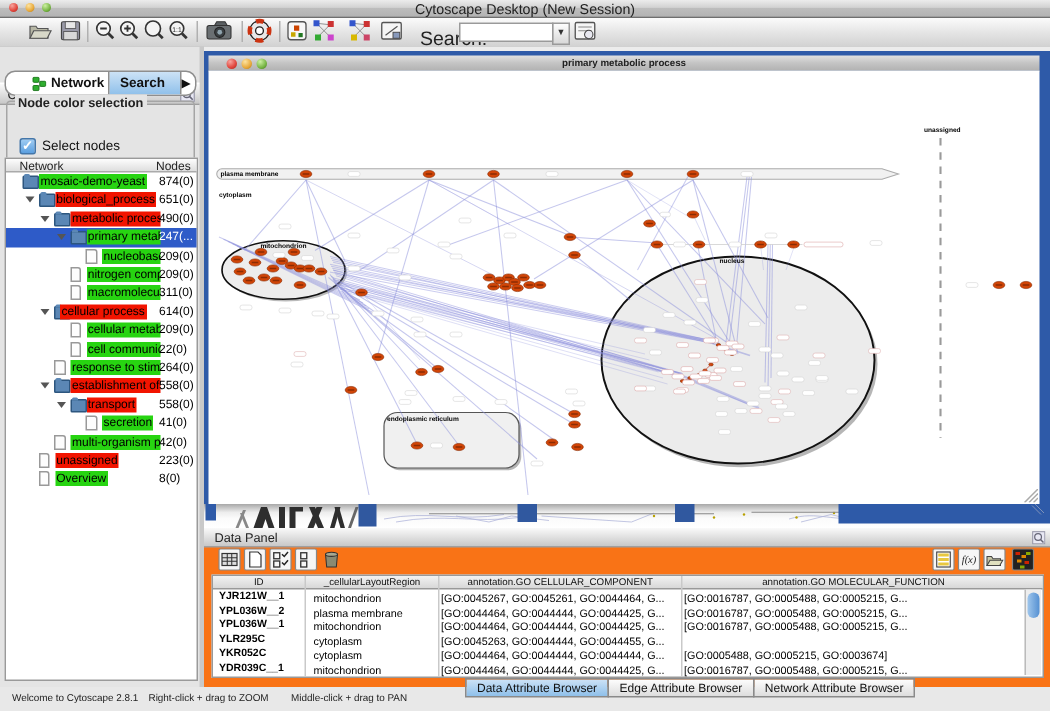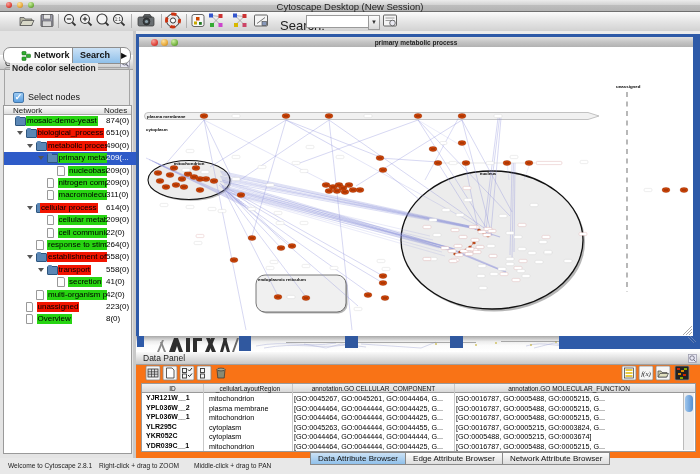--- a/index.html
+++ b/index.html
@@ -40,21 +40,21 @@
 #combobtn:after{content:"";position:absolute;left:2.5px;top:0.5px;border-left:2.5px solid transparent;border-right:2.5px solid transparent;border-bottom:2.5px solid #fff;}
 #combobtn:before{content:"";position:absolute;left:2.5px;bottom:0.5px;border-left:2.5px solid transparent;border-right:2.5px solid transparent;border-top:2.5px solid #fff;}
 #checkbox{left:13px;top:61px;width:9px;height:9px;background:linear-gradient(#9fccf3,#5b9fe0);border:1px solid #4477aa;border-radius:2px;color:#fff;font-size:9px;line-height:9px;font-weight:bold;text-align:center;}
 #checklbl{left:28px;top:61px;font-size:9px;color:#111;}
 
 #treebox{left:3px;top:74px;width:127px;height:347px;background:#fff;border:1px solid #9a9a9a;}
 #treehead{position:absolute;left:0;top:0;width:127px;height:8px;
  background:linear-gradient(#fdfdfd,#dedede);border-bottom:1px solid #aaa;font-size:8px;color:#222;}
 #treehead .h1{position:absolute;left:9px;top:0;}
 #treehead .h2{position:absolute;left:100px;top:0;}
-.trow{position:absolute;left:0;width:127px;height:12.4px;font-size:8px;color:#000;white-space:nowrap;padding-left:24px;}
+.trow{position:absolute;left:0;width:127px;height:12.4px;font-size:8px;color:#000;white-space:nowrap;}
 .trow .tri{position:absolute;top:4px;width:0;height:0;border-left:3.5px solid transparent;border-right:3.5px solid transparent;border-top:4.5px solid #555;}
 .trow .fold{position:absolute;top:2px;width:9px;height:7px;background:#5b87b5;border:1px solid #2d567f;border-radius:1px;}
 .trow .fold:before{content:"";position:absolute;left:0px;top:-2px;width:4px;height:2px;background:#5b87b5;border-radius:1px 1px 0 0;}
 .trow .file{position:absolute;top:1px;width:5.5px;height:8px;background:#fdfdfd;border:1px solid #999;border-radius:0 2px 0 0;}
 .trow .lab{position:absolute;top:1px;padding:0 1px;line-height:10px;overflow:hidden;white-space:nowrap;}
 .trow .val{position:absolute;left:102px;top:1px;line-height:10px;}
 .gbg{background:#27d411;}
 .rbg{background:#f21400;}
 
 #desktop{left:136px;top:31px;width:564px;height:427px;background:#ececec;}
@@ -244,21 +244,21 @@
         <div class="trow" style="top:33.8px;">
           <span class="tri" style="left:23px"></span>
           <span class="fold" style="left:32px"></span>
           <span class="lab rbg" style="left:43px;max-width:58px">metabolic process</span>
           <span class="val">490(0)</span>
         </div>
         <div class="trow" style="top:46.2px;background:#2e5bc8;">
           <span class="tri" style="left:33.5px"></span>
           <span class="fold" style="left:42.5px"></span>
           <span class="lab gbg" style="left:53.5px;max-width:47.5px">primary metabo</span>
-          <span class="val" style="color:#fff">209(...</span>
+          <span class="val" style="color:#fff">247(...</span>
         </div>
         <div class="trow" style="top:58.6px;">
           <span class="file" style="left:53px"></span>
           <span class="lab gbg" style="left:64px;max-width:37px">nucleobase-</span>
           <span class="val">209(0)</span>
         </div>
         <div class="trow" style="top:71px;">
           <span class="file" style="left:42.5px"></span>
           <span class="lab gbg" style="left:53.5px;max-width:47.5px">nitrogen compo</span>
           <span class="val">209(0)</span>
@@ -811,21 +811,20 @@
           <div class="drow" style="top:28.2px">
             <b>YPL036W__1</b>
             <span class="c2">mitochondrion</span>
             <span class="c3">[GO:0044464, GO:0044444, GO:0044425, G...</span>
             <span class="c4">[GO:0016787, GO:0005488, GO:0005215, G...</span>
           </div>
           <div class="drow" style="top:37.8px">
             <b>YLR295C</b>
             <span class="c2">cytoplasm</span>
             <span class="c3">[GO:0045263, GO:0044444, GO:0044455, G...</span>
-            <span class="c4">[GO:0016787, GO:0005215, GO:0003824, G...</span>
           </div>
           <div class="drow" style="top:47.4px">
             <b>YKR052C</b>
             <span class="c2">cytoplasm</span>
             <span class="c3">[GO:0044464, GO:0044444, GO:0044444, G...</span>
             <span class="c4">[GO:0005488, GO:0005215, GO:0003674]</span>
           </div>
           <div class="drow" style="top:57px">
             <b>YDR039C__1</b>
             <span class="c2">mitochondrion</span>

